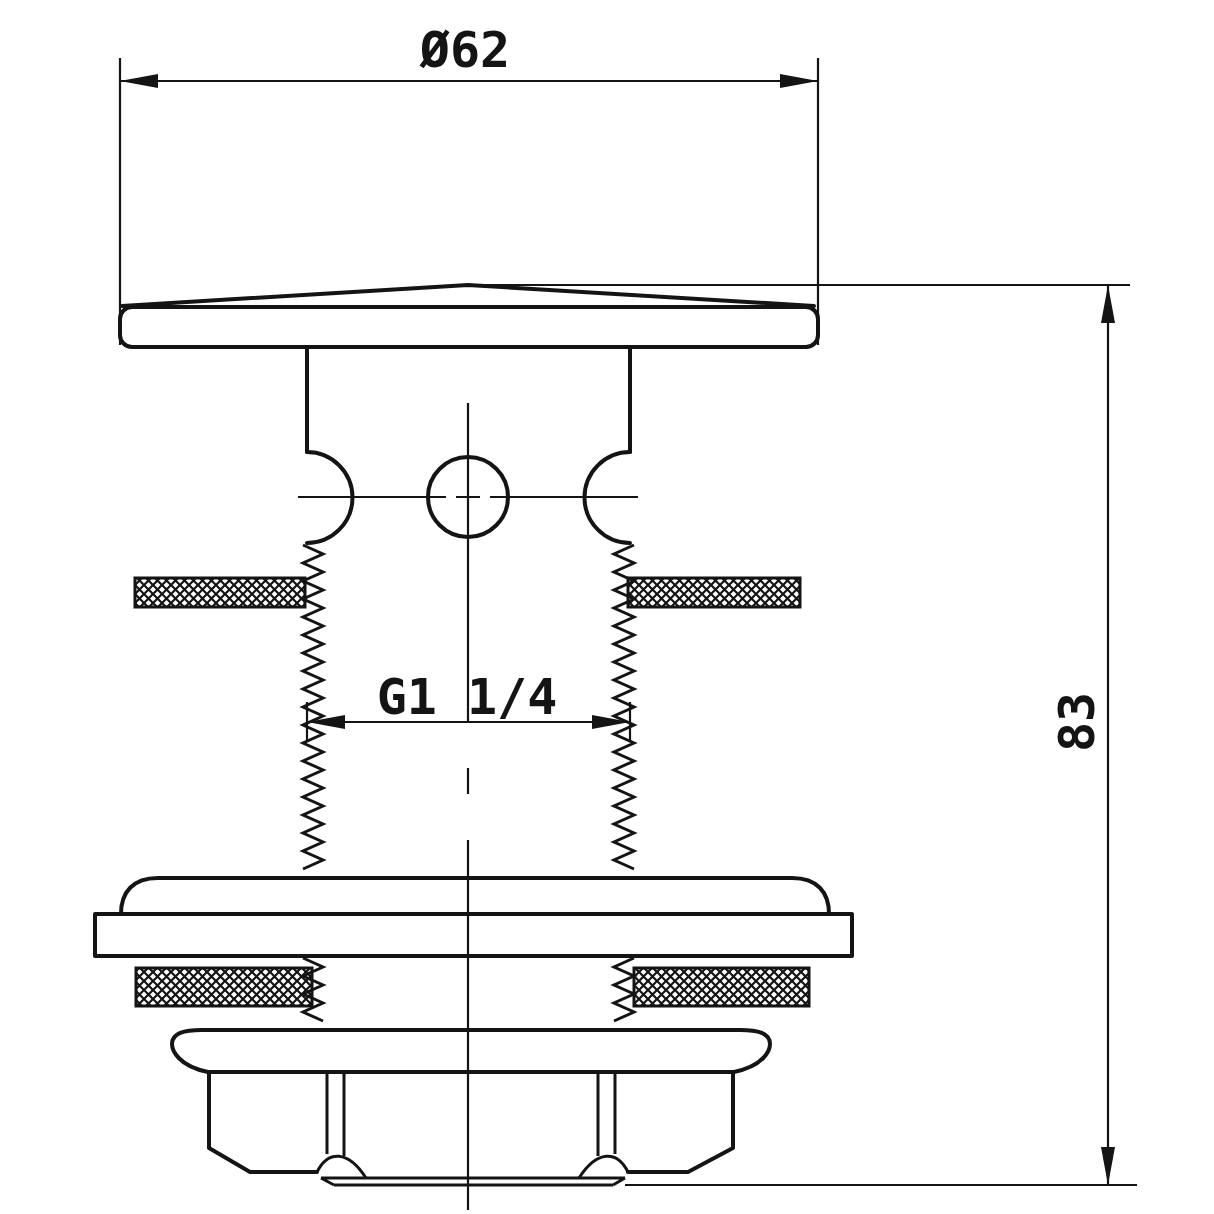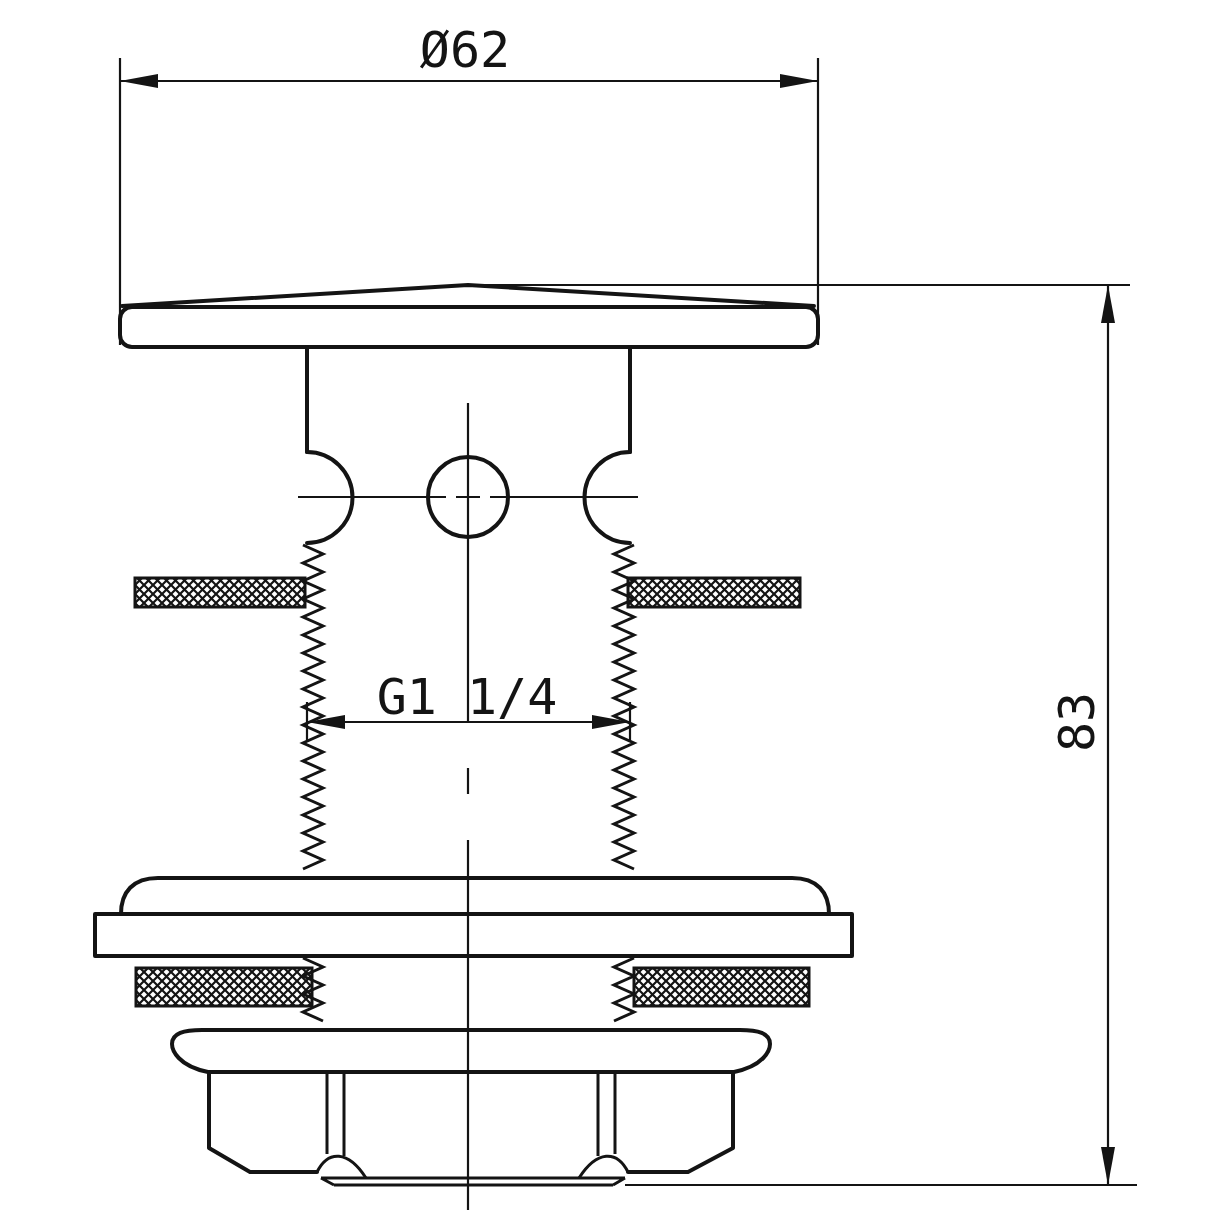--- a/index.html
+++ b/index.html
@@ -1,16 +1,16 @@
 <!DOCTYPE html>
 <html><head>
 <meta charset="utf-8">
 <style>
   html,body{margin:0;padding:0;background:#fff;}
-  .stage{width:1214px;height:1214px;position:relative;background:var(--bg,#fff);overflow:hidden;}
+  .stage{width:1214px;height:1214px;position:relative;background:var(--bg,#fff);overflow:hidden;font-weight:bold;}
   svg{display:block;}
   .outline{stroke:var(--line,#141414);stroke-width:4;fill:none;stroke-linecap:round;stroke-linejoin:round;}
   .med{stroke:var(--line,#141414);stroke-width:3;fill:none;stroke-linejoin:miter;stroke-linecap:butt;}
   .thin{stroke:var(--line,#141414);stroke-width:2.2;fill:none;stroke-linecap:butt;}
   .white{fill:#ffffff;}
   .arrow{fill:var(--line,#141414);stroke:none;}
   .hatchline{stroke:var(--line,#141414);stroke-width:2.2;fill:none;}
   .hatchrect{stroke:var(--line,#141414);stroke-width:3;}
   text.dim{fill:var(--line,#141414);font-family:"DejaVu Sans Mono","Liberation Mono",monospace;font-size:50px;}
 </style>

